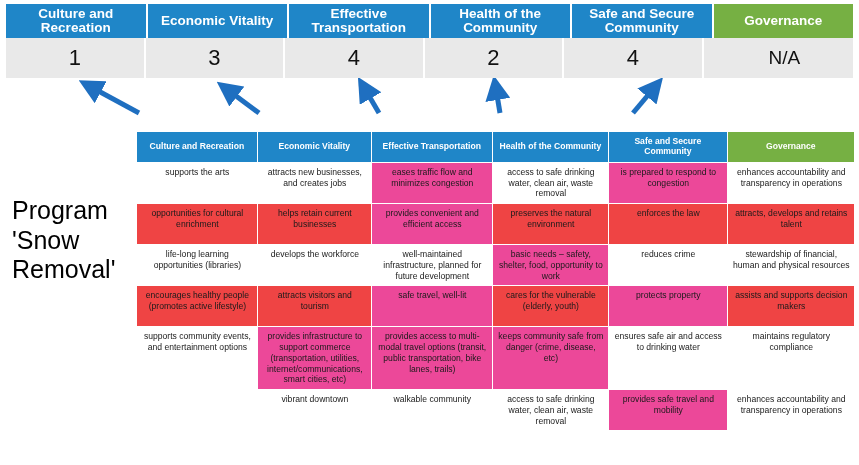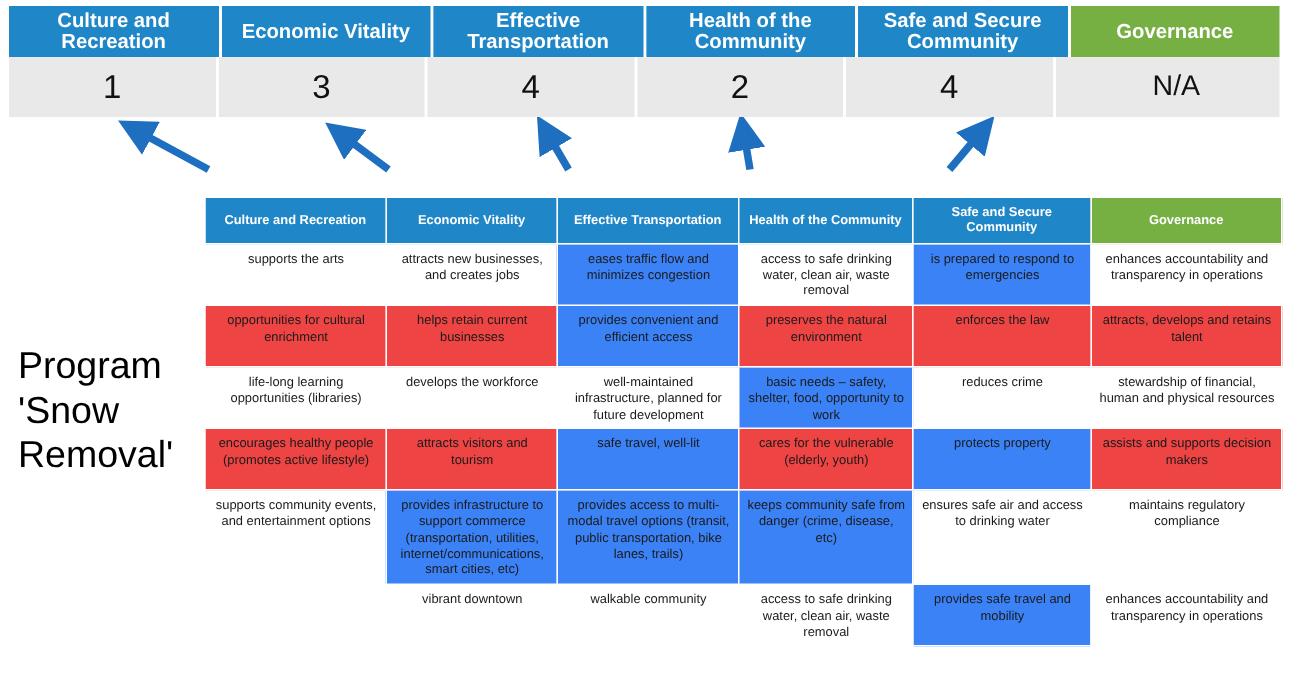--- a/index.html
+++ b/index.html
@@ -76,21 +76,20 @@
   
   #left-caption {
     position: absolute;
     left: 12px;
     top: 196px;
     width: 120px;
     font-size: 25px;
     color: #000000;
     line-height: 1.18;
     font-family: "Liberation Sans", sans-serif;
-    margin-top: 34px;
   }
 
   
   #matrix {
     position: absolute;
     left: 136px;
     top: 131px;
     width: 719px;
     border-collapse: collapse;
     table-layout: fixed;
@@ -121,21 +120,21 @@
   #matrix td {
     border: 1px solid #ffffff;
     padding: 4px 4px 4px 5px;
     vertical-align: top;
     line-height: 1.25;
     height: 32px;
     text-align: center;
   }
   .cw { background: #ffffff; }
   .cg { background: #ef4444; }
-  .cy { background: #3b82f6; }
+  .cy { background: #ec4899; }
   .cempty { background: #ffffff; }
 </style>
 </head>
 <body>
 
 <div id="top-band">
   <div id="top-header-row">
     <div class="top-head-cell">Culture and Recreation</div>
     <div class="top-head-cell">Economic Vitality</div>
     <div class="top-head-cell">Effective Transportation</div>
@@ -192,21 +191,21 @@
       <th>Safe and Secure Community</th>
       <th class="gov">Governance</th>
     </tr>
   </thead>
   <tbody id="matrix-body">
       <tr>
         <td class="cw">supports the arts</td>
         <td class="cw">attracts new businesses, and creates jobs</td>
         <td class="cy">eases traffic flow and minimizes congestion</td>
         <td class="cw">access to safe drinking water, clean air, waste removal</td>
-        <td class="cy">is prepared to respond to emergencies</td>
+        <td class="cy">is prepared to respond to congestion</td>
         <td class="cw">enhances accountability and transparency in operations</td>
       </tr>
       <tr>
         <td class="cg">opportunities for cultural enrichment</td>
         <td class="cg">helps retain current businesses</td>
         <td class="cy">provides convenient and efficient access</td>
         <td class="cg">preserves the natural environment</td>
         <td class="cg">enforces the law</td>
         <td class="cg">attracts, develops and retains talent</td>
       </tr>

